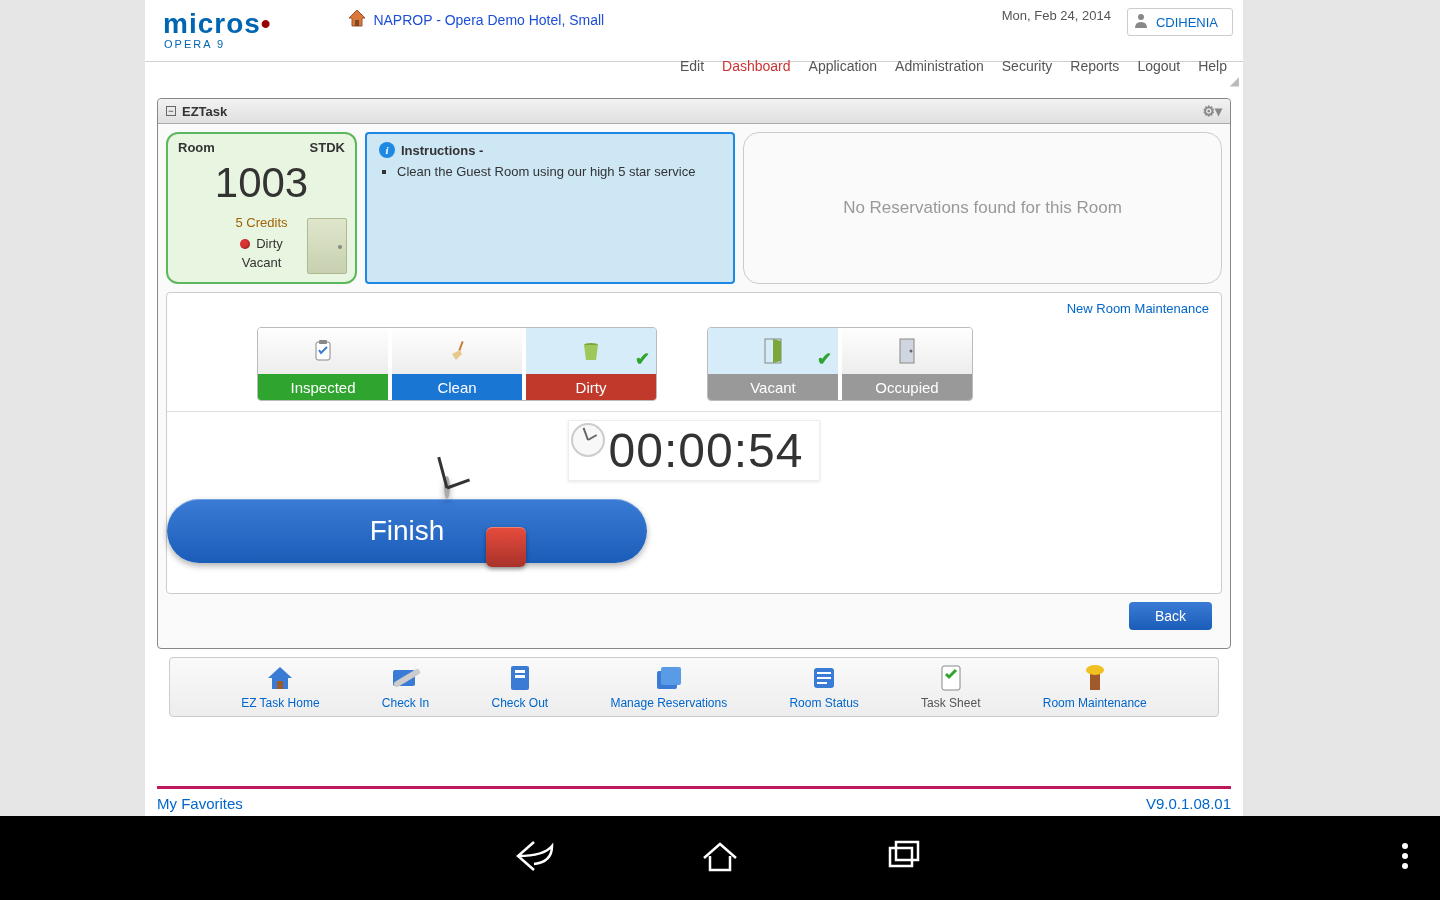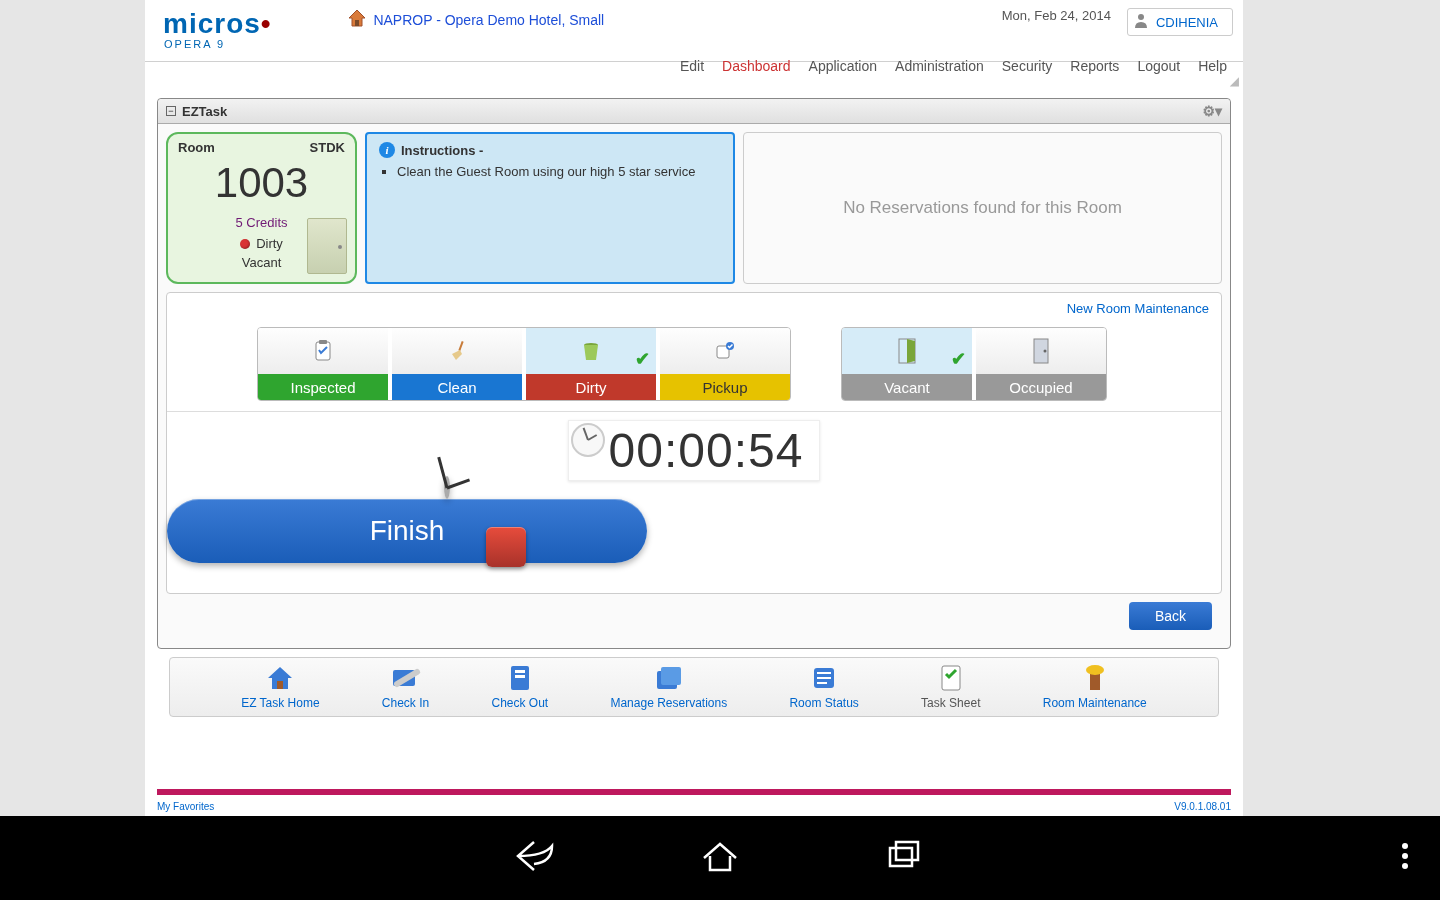--- a/index.html
+++ b/index.html
@@ -25,30 +25,30 @@
 .resize-triangle { position:absolute; right:4px; top:74px; font-size:12px; color:#bbb; }
 .widget { border: 1px solid #888; border-radius: 4px; background: #fafafa; margin-top: 24px; }
 .widget-titlebar { display: flex; align-items: center; justify-content: space-between; background: linear-gradient(#f2f2f2,#e0e0e0); border-bottom: 1px solid #aaa; padding: 4px 8px; font-size: 13px; font-weight: bold; color: #333; border-radius: 4px 4px 0 0; }
 .widget-titlebar-left { display:flex; align-items:center; gap:6px; }
 .collapse-box { width:10px; height:10px; border:1px solid #666; display:inline-flex; align-items:center; justify-content:center; font-size:9px; line-height:1; color:#666; }
 .widget-body { padding: 8px; }
 .top-row { display: flex; gap: 8px; }
 .room-card { width: 191px; border: 2px solid #5cb85c; background: #e8f5e0; border-radius: 12px; padding: 6px 10px 12px; position: relative; }
 .room-card-header { display: flex; justify-content: space-between; font-size: 13px; font-weight: bold; color: #333; }
 .room-number { text-align: center; font-size: 42px; color: #333; margin-top: 4px; }
-.room-credits { text-align: center; font-size: 13px; color: #701a75; margin-top: 8px; }
+.room-credits { text-align: center; font-size: 13px; color: #a16207; margin-top: 8px; }
 .room-status-line { text-align: center; margin-top: 6px; font-size: 13px; color: #333; display:flex; align-items:center; justify-content:center; gap:6px;}
 .room-occ { text-align: center; font-size: 13px; color: #333; margin-top: 4px; }
 .door-icon { position:absolute; right:8px; bottom:8px; width:40px; height:56px; background:linear-gradient(#e0e6cc,#c7d0b0); border:1px solid #b0b890; border-radius:2px; }
 .door-icon::after { content:''; position:absolute; right:4px; top:26px; width:4px; height:4px; background:#888; border-radius:50%; }
 .red-dot { width:10px; height:10px; background:#d93333; border-radius:50%; box-shadow:inset -1px -1px 2px rgba(0,0,0,.3); display:inline-block;}
 .instructions-card { flex: 0 0 370px; border: 2px solid #1e88e5; background: #cde7f5; border-radius: 4px; padding: 8px 12px; }
 .instructions-header { display:flex; align-items:center; gap:6px; font-weight:bold; font-size:13px; color:#333; margin-bottom:6px;}
 .instructions-list { list-style: square; margin-left: 18px; font-size: 13px; color: #333; }
-.reservations-card { flex: 1; border: 1px solid #ccc; border-radius: 4px; display:flex; align-items:center; justify-content:center; }
+.reservations-card { flex: 1; border: 1px solid #ccc; border-radius: 16px; display:flex; align-items:center; justify-content:center; }
 .reservations-text { color: #999; font-size: 17px; }
 .status-section { border: 1px solid #ccc; border-radius: 4px; margin-top: 8px; background:#fff; }
 .status-section-header { text-align:right; padding:6px 12px 0; }
 .maint-link { color:#0066cc; font-size:13px; cursor:pointer; }
 .status-bar-row { display:flex; gap:50px; padding:10px 50px 10px 90px; border-bottom:1px solid #ddd;}
 .status-group { display:flex; gap:4px; border:1px solid #bbb; border-radius:4px; overflow:hidden; }
 .status-btn { width:130px; cursor:pointer; }
 .status-btn-top { height:46px; display:flex; align-items:center; justify-content:center; background:linear-gradient(#fefefe,#ededed); position:relative; }
 .status-btn-top.selected { background:#d6ecf8; }
 .status-btn-label { height:26px; display:flex; align-items:center; justify-content:center; font-size:15px; color:#fff; }
@@ -65,21 +65,21 @@
 .finish-row { display:flex; margin-top:18px; position:relative; }
 .finish-btn { width:480px; height:64px; background:linear-gradient(#3a7bd5,#1a5db8); border-radius:32px; color:#fff; font-size:28px; display:flex; align-items:center; justify-content:center; cursor:pointer; border:none; box-shadow:0 3px 6px rgba(0,0,0,.3), inset 0 1px 0 rgba(255,255,255,.3); }
 .finish-clock { position:absolute; left:50%; margin-left:-250px; top:-20px; }
 .stop-square { position:absolute; left:50%; margin-left:-208px; top:28px; width:40px; height:40px; background:linear-gradient(#e74c3c,#a8322a); border-radius:6px; box-shadow:0 2px 4px rgba(0,0,0,.4), inset 0 1px 0 rgba(255,255,255,.3); }
 .back-row { text-align:right; padding:8px 10px 10px; }
 .back-btn { background:linear-gradient(#3a7bd5,#1a5db8); color:#fff; border:none; border-radius:4px; padding:6px 26px; font-size:14px; cursor:pointer; }
 .bottom-toolbar { margin:8px 12px 0; border:1px solid #ccc; border-radius:4px; background:linear-gradient(#fafafa,#ededed); display:flex; justify-content:space-around; padding:6px 40px; }
 .tool-item { display:flex; flex-direction:column; align-items:center; gap:4px; font-size:12px; color:#0066cc; cursor:pointer; }
 .tool-item.muted { color:#555; }
 .tool-icon { height:28px; display:flex; align-items:center; }
-.footer { position:absolute; bottom:4px; left:12px; right:12px; display:flex; justify-content:space-between; font-size:10px; color:#0066cc; border-top:6px solid #be185d; padding-top:6px; }
+.footer { position:absolute; bottom:4px; left:12px; right:12px; display:flex; justify-content:space-between; font-size:15px; color:#0066cc; border-top:3px solid #be185d; padding-top:6px; }
 .android-bar { position:absolute; left:0; right:0; bottom:0; height:84px; background:#000; display:flex; align-items:center; justify-content:center; gap:140px; }
 .small-clock { width:34px; height:34px; border:2px solid #ccc; border-radius:50%; position:relative; background:#f8f8f8; display:inline-block;}
 .small-clock::before { content:''; position:absolute; left:50%; top:50%; width:2px; height:10px; background:#666; transform-origin:bottom; transform:translate(-50%,-100%) rotate(60deg);}
 .small-clock::after { content:''; position:absolute; left:50%; top:50%; width:2px; height:13px; background:#666; transform-origin:bottom; transform:translate(-50%,-100%) rotate(-20deg);}
 .large-clock { width:80px; height:80px; border:3px solid #aaa; border-radius:50%; background:radial-gradient(#fdfdfd,#e0e0e0); position:relative; box-shadow:0 3px 6px rgba(0,0,0,.3);}
 .large-clock::before { content:''; position:absolute; left:50%; top:50%; width:3px; height:24px; background:#333; transform-origin:bottom; transform:translate(-50%,-100%) rotate(70deg);}
 .large-clock::after { content:''; position:absolute; left:50%; top:50%; width:3px; height:32px; background:#333; transform-origin:bottom; transform:translate(-50%,-100%) rotate(-15deg);}
 .info-badge { width:16px; height:16px; border-radius:50%; background:#1e88e5; color:#fff; font-size:11px; font-weight:bold; display:inline-flex; align-items:center; justify-content:center; font-style:italic; font-family:Georgia,serif;}
 .gear-icon { color:#888; font-size:14px; }
 </style>
@@ -201,30 +201,20 @@
               </div>
               <div class="status-btn">
                 <div class="status-btn-top selected">
                   <svg width="22" height="22" viewBox="0 0 22 22">
                       <ellipse cx="11" cy="5" rx="7" ry="2" fill="#7aa63a"></ellipse>
                       <path d="M4 5 L6 20 L16 20 L18 5 Z" fill="#9cc95a"></path>
                     </svg>
                   <span class="check-badge">✔</span>
                 </div>
                 <div class="status-btn-label lbl-dirty">Dirty</div>
-              </div>
-              <div class="status-btn">
-                <div class="status-btn-top">
-                    <svg width="22" height="22" viewBox="0 0 22 22">
-                      <rect x="3" y="6" width="12" height="12" rx="2" fill="#fff" stroke="#888"></rect>
-                      <circle cx="16" cy="6" r="4" fill="#3a7bd5"></circle>
-                      <path d="M14 6 l1.5 1.5 l3 -3" stroke="#fff" stroke-width="1.5" fill="none"></path>
-                    </svg>
-                  </div>
-                <div class="status-btn-label lbl-pickup">Pickup</div>
               </div>
             </div>
 
             <div class="status-group">
               <div class="status-btn">
                 <div class="status-btn-top selected">
                   <svg width="20" height="26" viewBox="0 0 20 26">
                       <rect x="2" y="1" width="16" height="24" fill="none" stroke="#888"></rect>
                       <polygon points="10,1 18,3 18,23 10,25" fill="#7aa63a"></polygon>
                     </svg>

